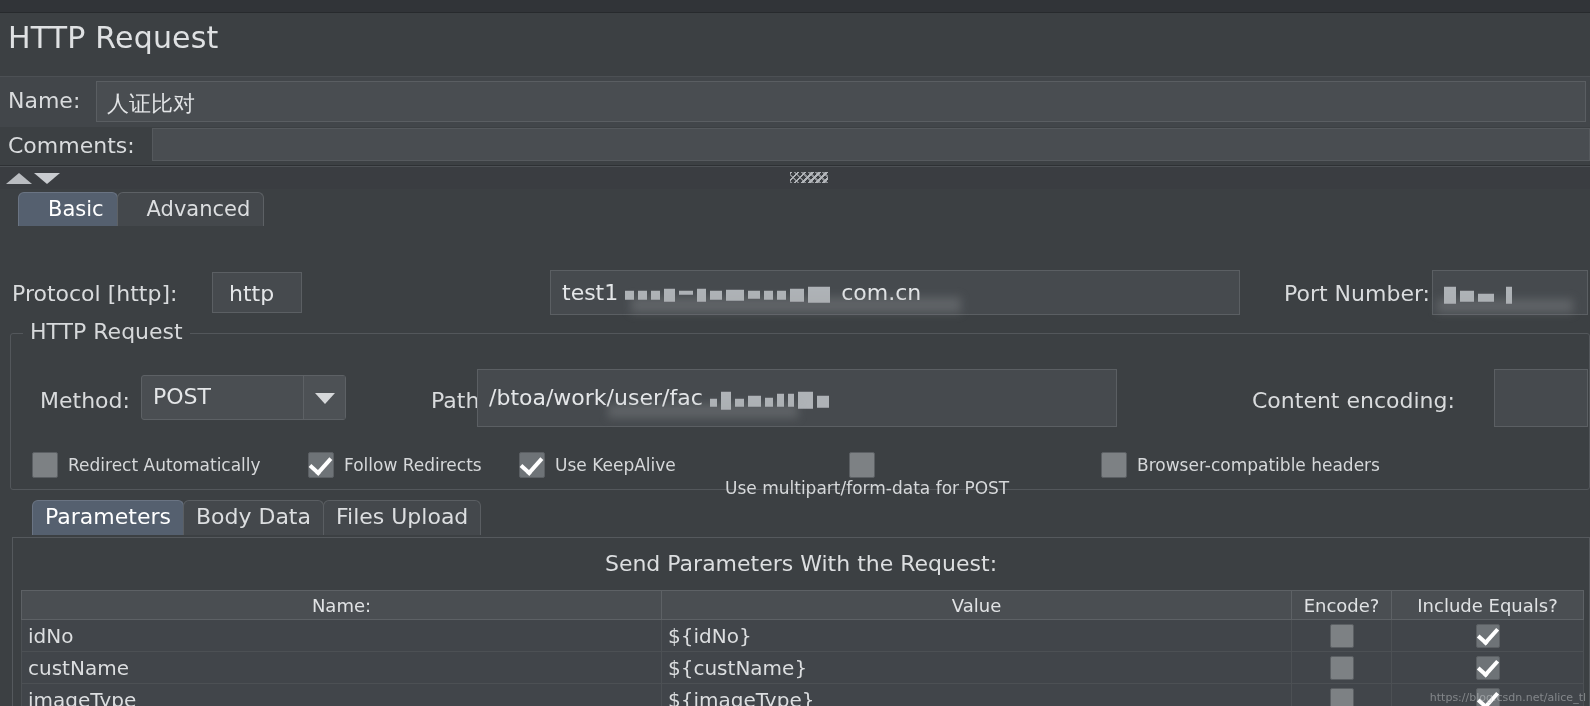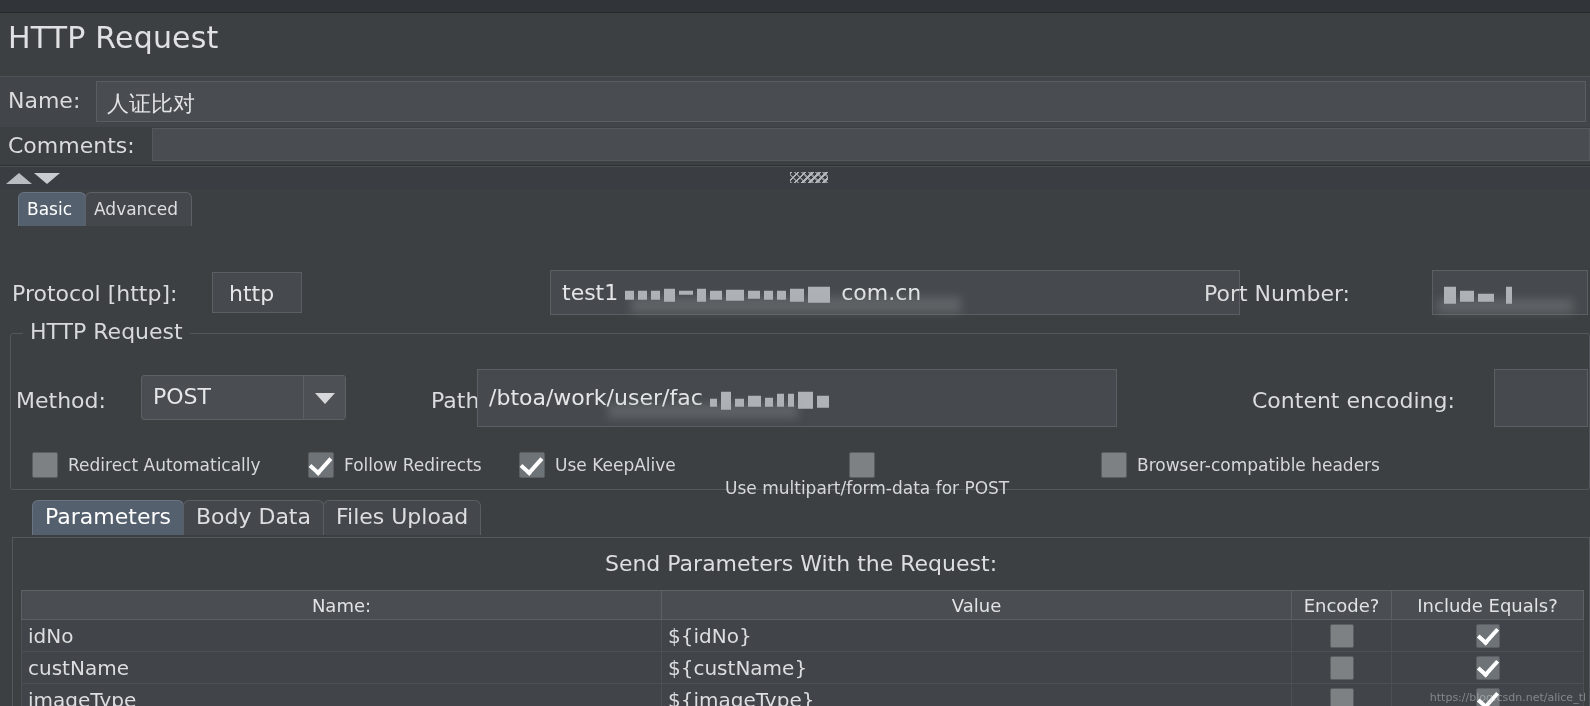--- a/index.html
+++ b/index.html
@@ -141,22 +141,22 @@
 
   
   .tabbar {
     position: absolute;
     left: 18px; top: 192px;
     height: 34px;
     display: flex;
     align-items: flex-end;
   }
   .tab {
-    font-size: 17px;
-    padding: 3px 13px 4px 8px;
+    font-size: 21px;
+    padding: 3px 13px 4px 29px;
     border: 1px solid #5d6165;
     border-bottom: none;
     border-radius: 6px 6px 0 0;
     background: #44484c;
     color: #dcdee0;
     line-height: 26px;
     white-space: nowrap;
     margin-right: -1px;
   }
   .tab.selected {
@@ -211,21 +211,21 @@
     color: #e4e6e8;
     white-space: nowrap;
   }
 
   
   #protocol-label { left: 12px; top: 281px; }
   #protocol-field { left: 212px; top: 272px; width: 90px; height: 41px; }
   #protocol-field .val { left: 16px; }
   #server-label { left: 313px; top: 281px; }
   #server-field  { left: 550px; top: 270px; width: 690px; height: 45px; }
-  #port-label    { left: 1204px; top: 281px; }
+  #port-label    { left: 1284px; top: 281px; }
   #port-field    { left: 1432px; top: 270px; width: 156px; height: 45px; }
 
   
   .redact {
     position: relative;
     display: inline-block;
     vertical-align: middle;
   }
   .redact span {
     display: inline-block;
@@ -235,21 +235,21 @@
     opacity: .92;
   }
   .blurwash {
     position: absolute;
     background: rgba(160,165,170,.28);
     filter: blur(5px);
     pointer-events: none;
   }
 
   
-  #method-label { left: 16px; top: 388px; text-align: right; }
+  #method-label { left: 40px; top: 388px; text-align: right; }
   #method-combo {
     position: absolute;
     left: 141px; top: 375px;
     width: 205px; height: 45px;
     background: #4a4e52;
     border: 1px solid #5d6165;
     border-radius: 3px;
     box-sizing: border-box;
   }
   #method-combo .val {

